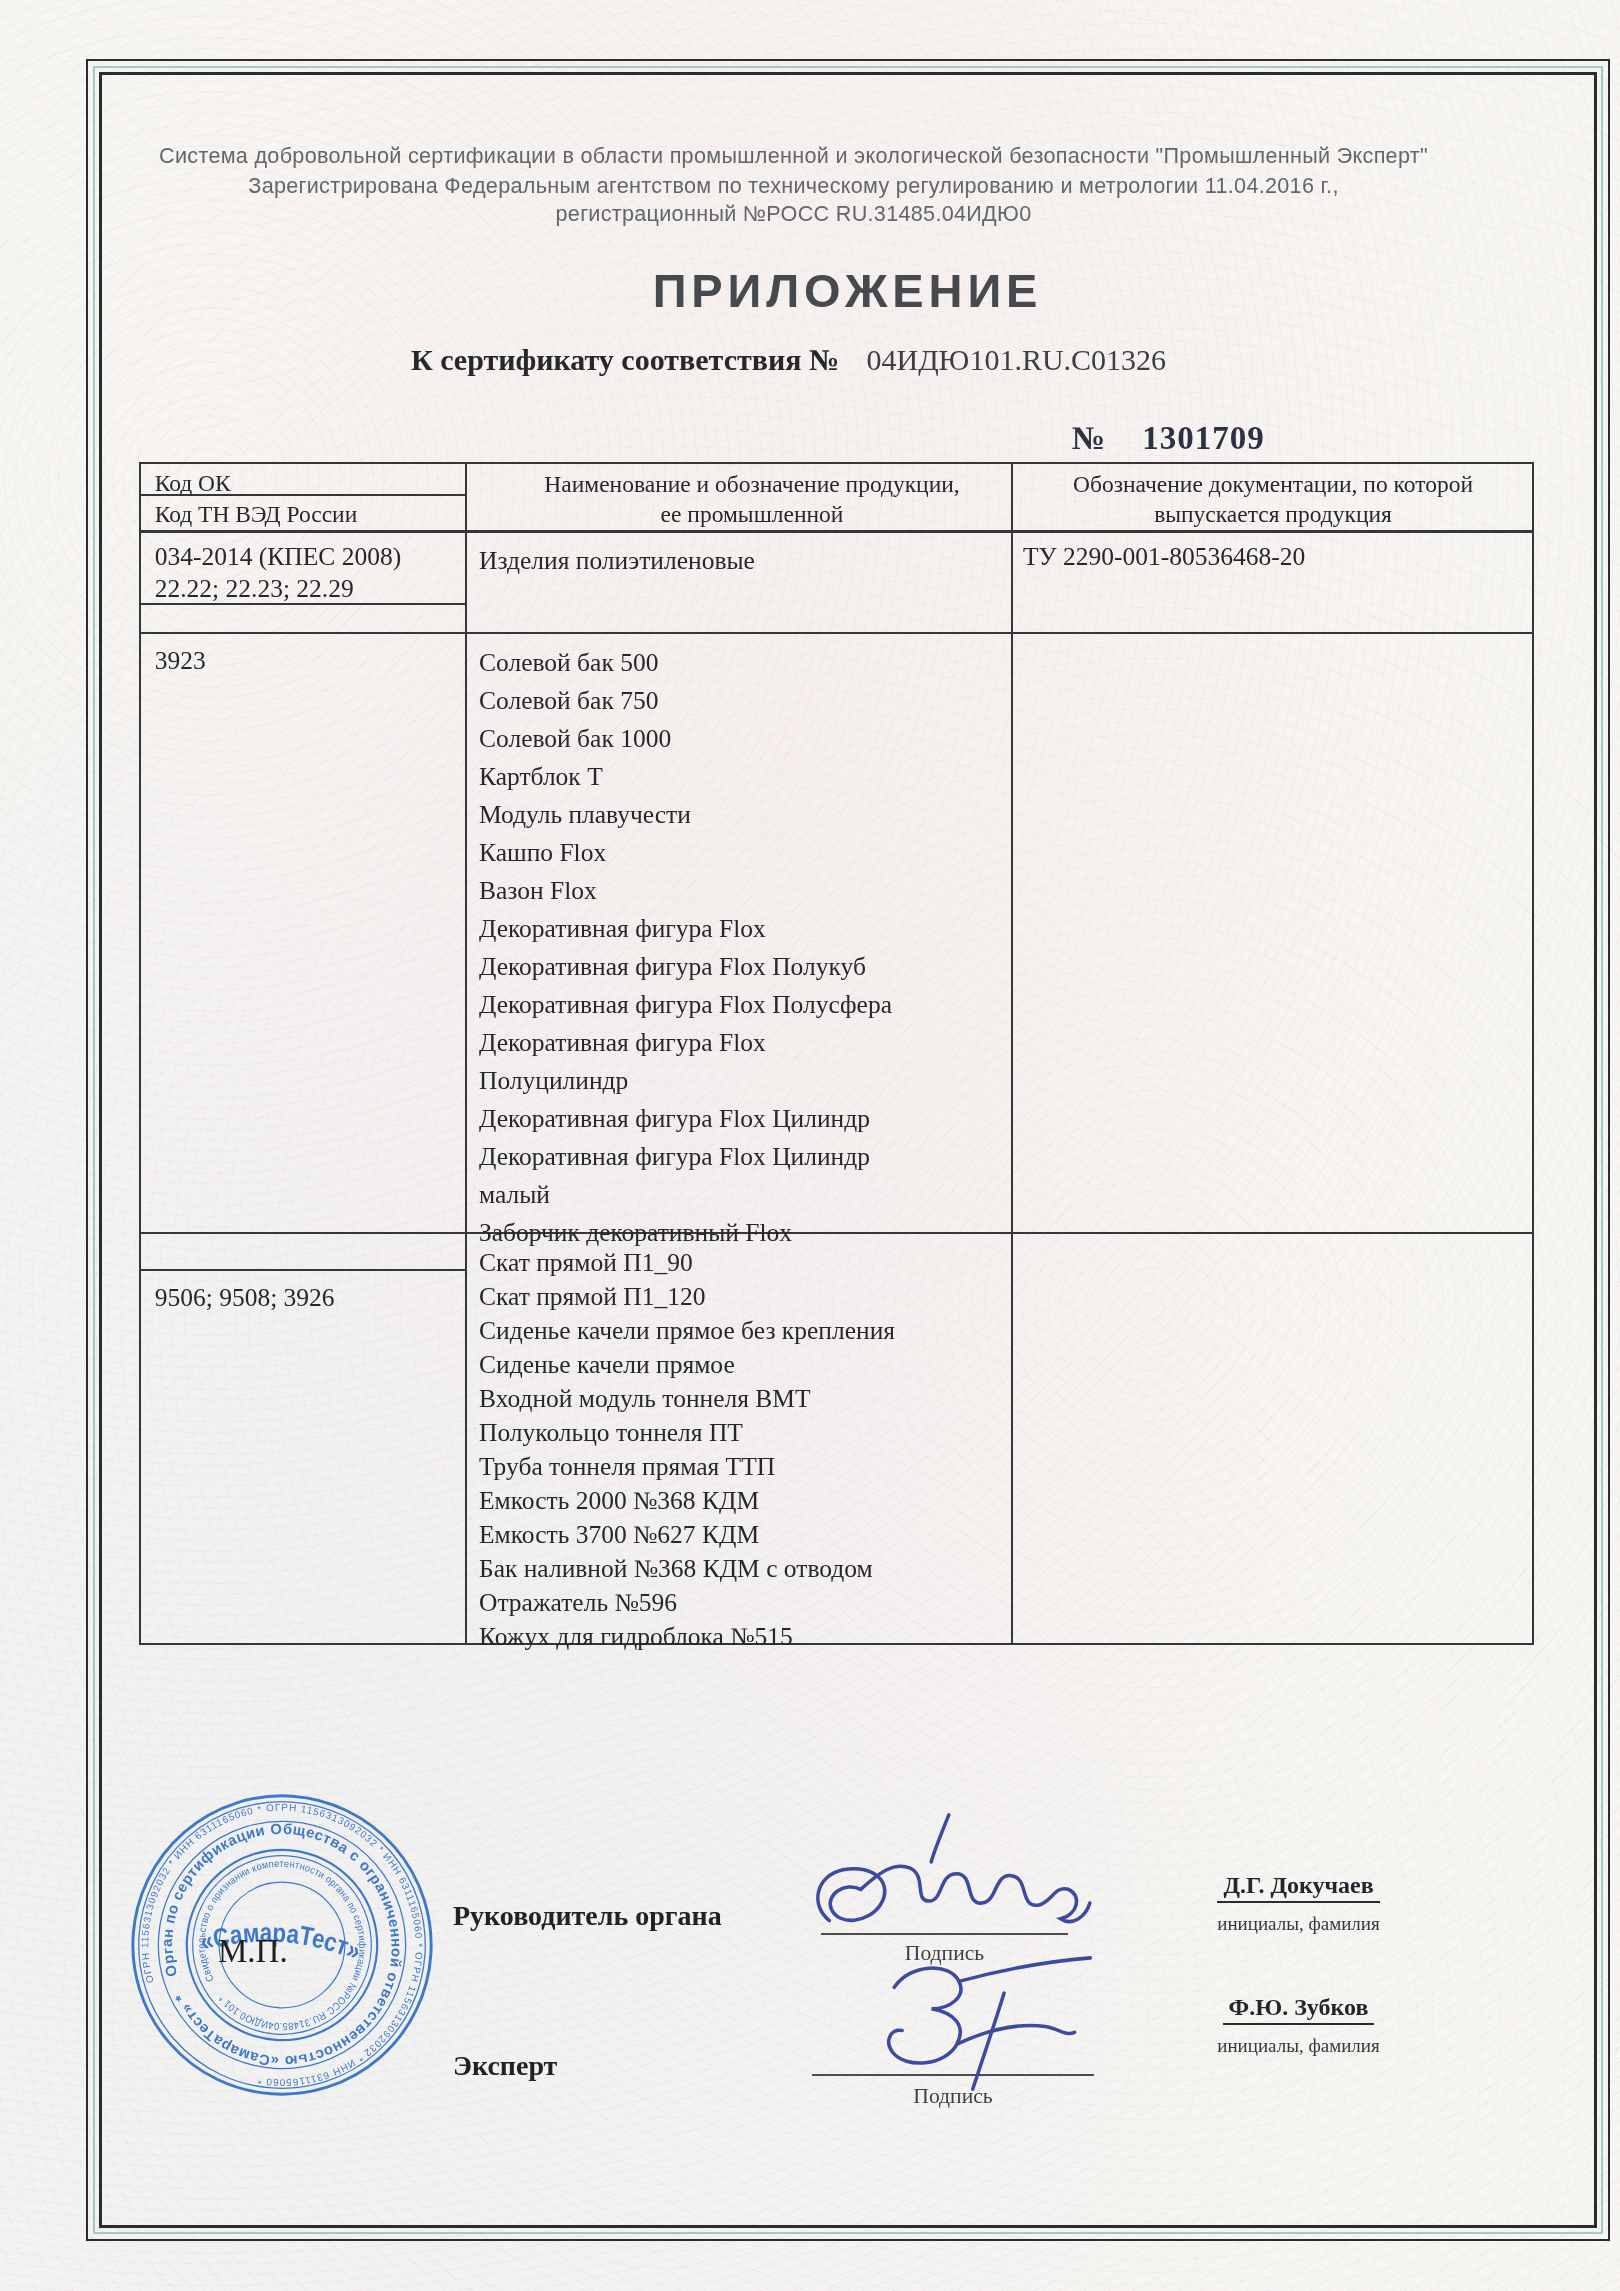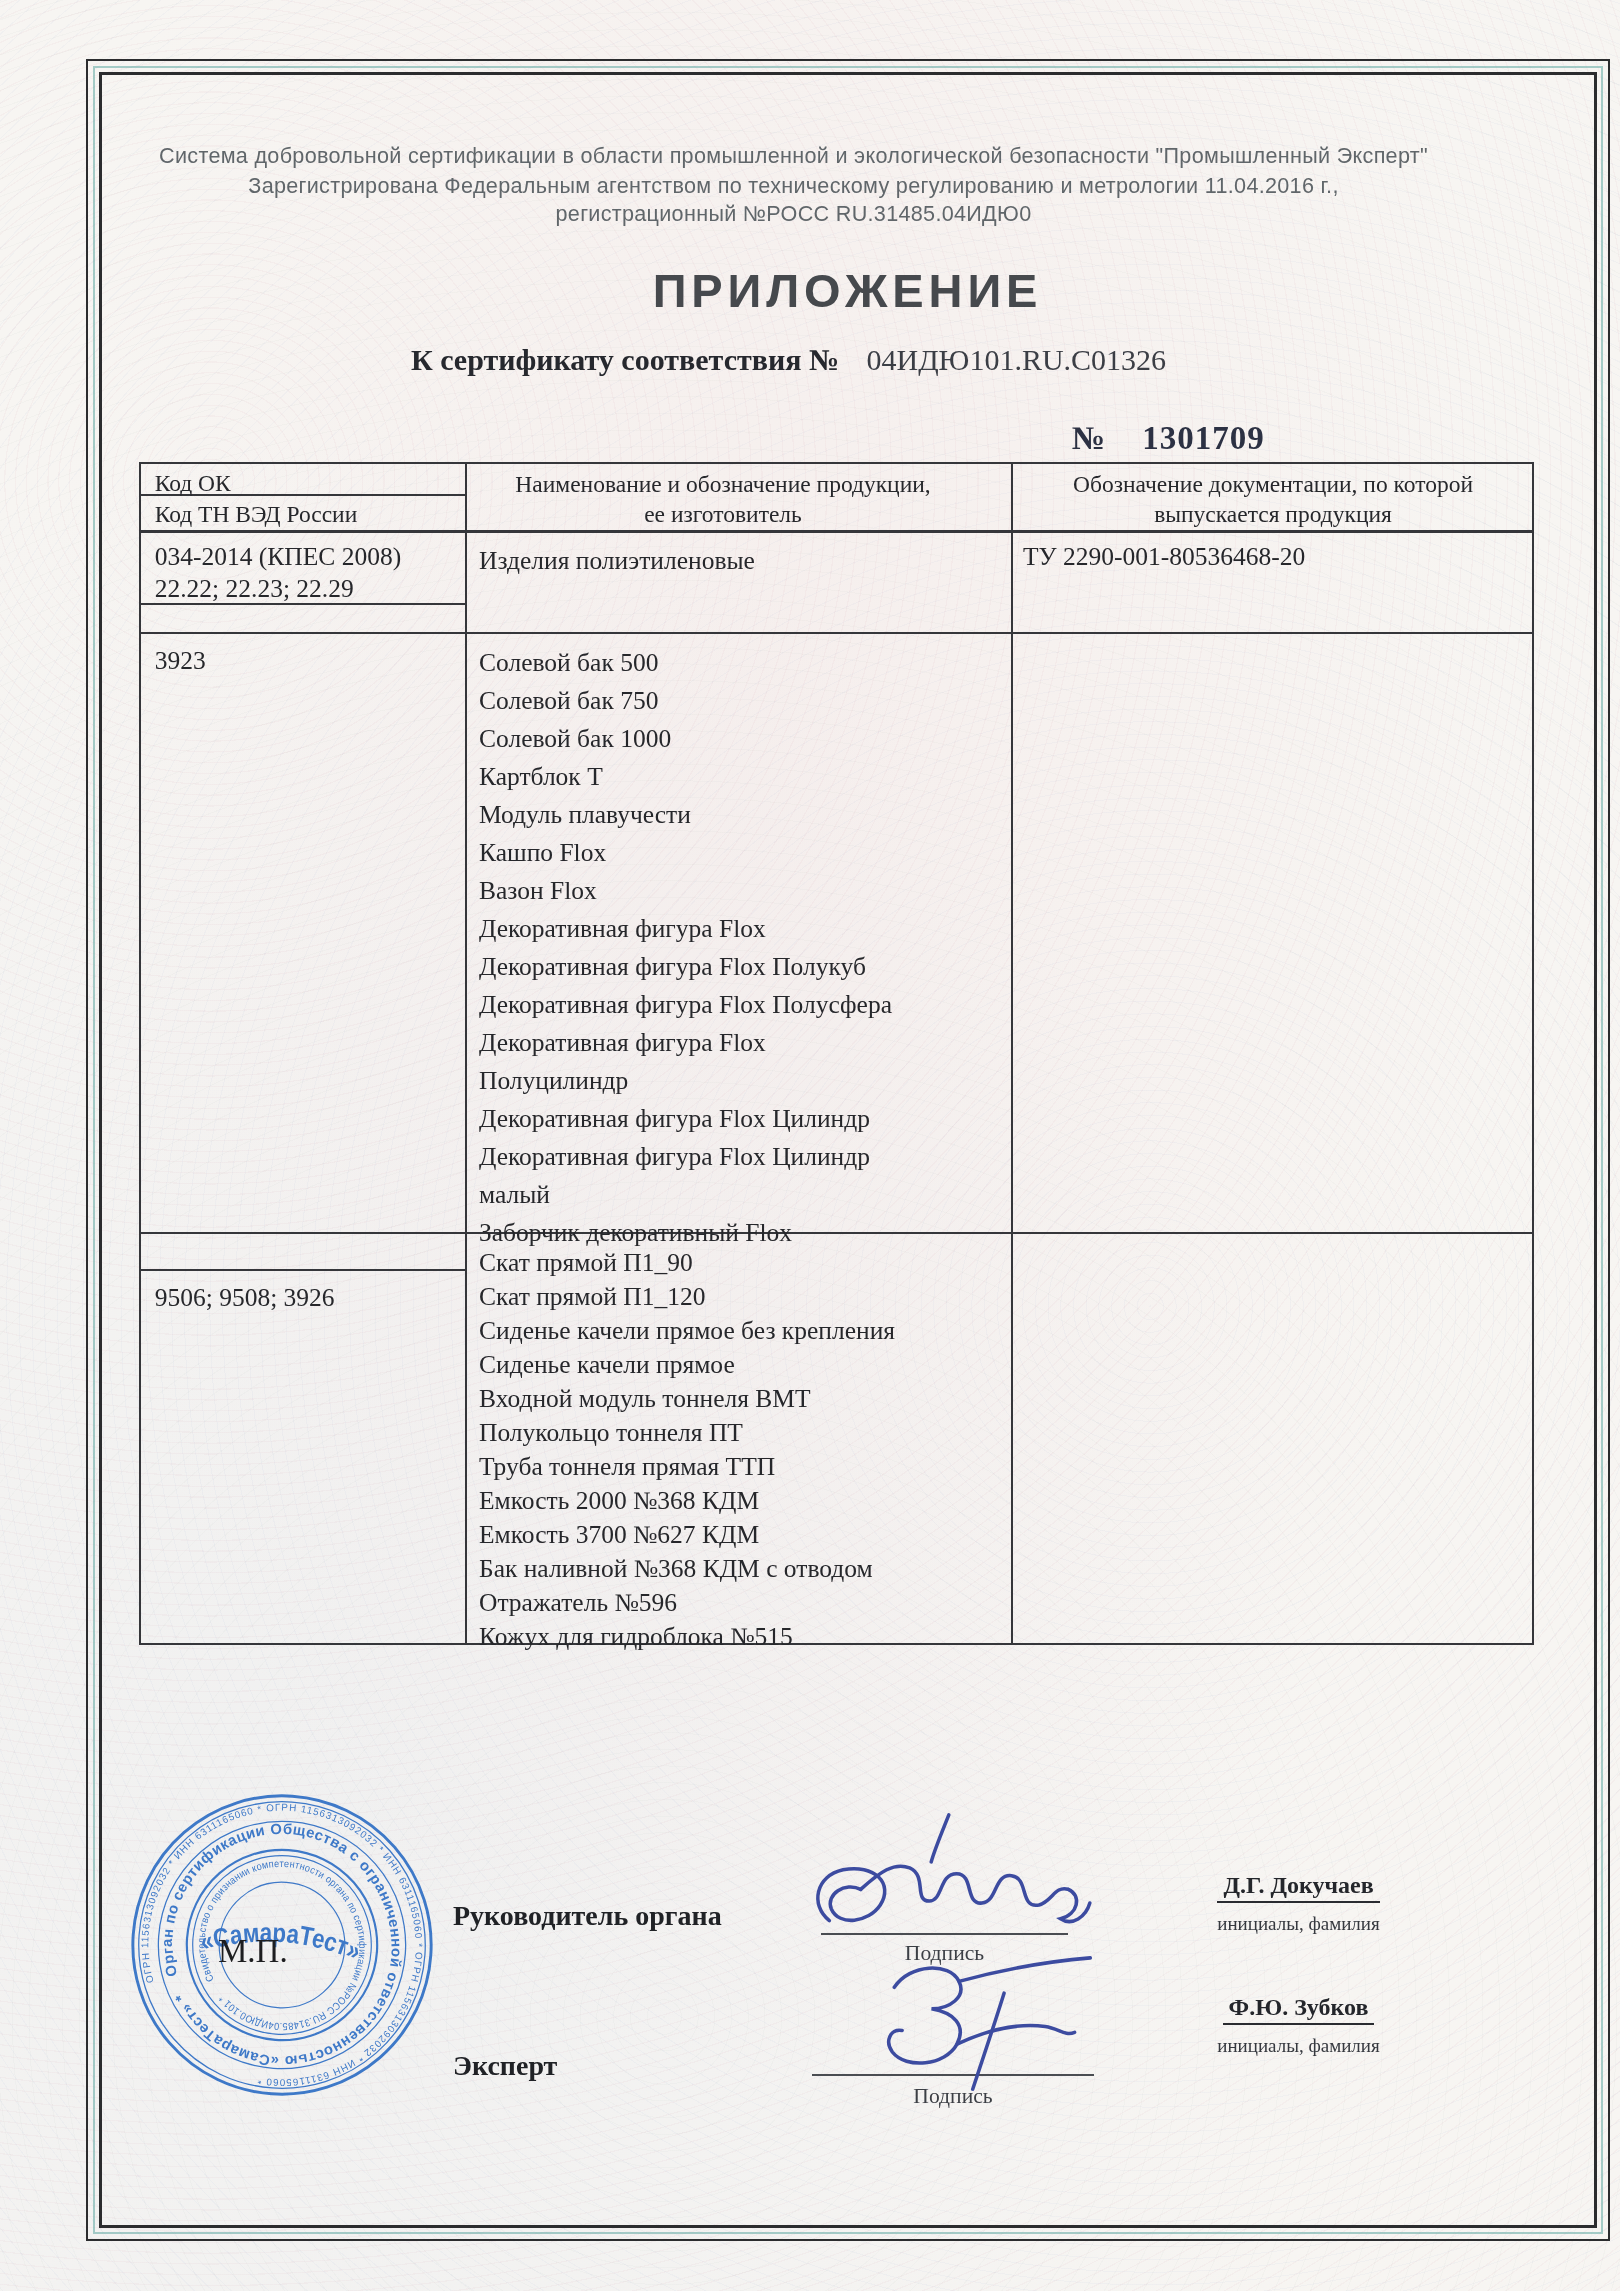--- a/index.html
+++ b/index.html
@@ -31,21 +31,21 @@
   .blank-no{position:absolute;left:1072px;top:420px;font-size:33px;font-weight:700;color:#2c3143;}
   .blank-no .digits{margin-left:37px;letter-spacing:1px;}
 
   
   .tbl{position:absolute;left:139px;top:462px;width:1395px;height:1183px;border:2.9px solid #35363a;box-sizing:border-box;}
   .vline,.hline{position:absolute;background:#35363a;}
   .vline{width:2px;top:0;bottom:0;}
   .hline{height:2px;}
   .cell-text{position:absolute;font-size:25.5px;line-height:29px;color:#26272b;white-space:nowrap;}
   .th{font-size:23.5px;}
-  .center-col2{left:309px;width:546px;text-align:center;}
+  .center-col2{left:338px;width:546px;text-align:center;}
   .center-col3{left:870px;width:524px;text-align:center;}
   .list{position:absolute;left:338px;font-size:25.5px;color:#26272b;margin-top:6px;}
   .lh-38 div{line-height:38px;white-space:nowrap;}
   .lh-34 div{line-height:34px;white-space:nowrap;}
 
   
   .role-label{position:absolute;left:453px;font-size:28px;font-weight:700;color:#202226;}
   .sig-line{position:absolute;height:2px;background:#4a4d52;}
   .sig-caption{position:absolute;font-size:21.6px;color:#3c3f45;}
   .name-block{position:absolute;left:1137px;width:323px;text-align:center;}
@@ -88,21 +88,21 @@
     <div class="hline" style="left:0;width:324px;top:30px;height:2px"></div>
     <div class="hline" style="left:0;right:0;top:66px;height:2.9px"></div>
     <div class="hline" style="left:0;width:324px;top:139px;height:2px"></div>
     <div class="hline" style="left:0;right:0;top:168px;height:2px"></div>
     <div class="hline" style="left:0;right:0;top:768px;height:2px"></div>
     <div class="hline" style="left:0;width:324px;top:805px;height:2px"></div>
 
     <div class="cell-text th" style="left:13.7px;top:4.9px">Код ОК</div>
     <div class="cell-text th" style="left:13.7px;top:36px">Код ТН ВЭД России</div>
     <div class="cell-text th center-col2" style="top:5.9px">Наименование и обозначение продукции,</div>
-    <div class="cell-text th center-col2" style="top:36px">ее изготовитель</div>
+    <div class="cell-text th center-col2" style="top:36px">ее промышленной</div>
     <div class="cell-text th center-col3" style="top:5.9px">Обозначение документации, по которой</div>
     <div class="cell-text th center-col3" style="top:36px">выпускается продукция</div>
 
     <div class="cell-text" style="left:13.7px;top:78px">034-2014 (КПЕС 2008)</div>
     <div class="cell-text" style="left:13.7px;top:110px">22.22; 22.23; 22.29</div>
     <div class="cell-text" style="left:338px;top:82px">Изделия полиэтиленовые</div>
     <div class="cell-text" style="left:882px;top:78px">ТУ 2290-001-80536468-20</div>
 
     <div class="cell-text" style="left:13.7px;top:182px">3923</div>
     <div class="list lh-38" style="top:174px">

